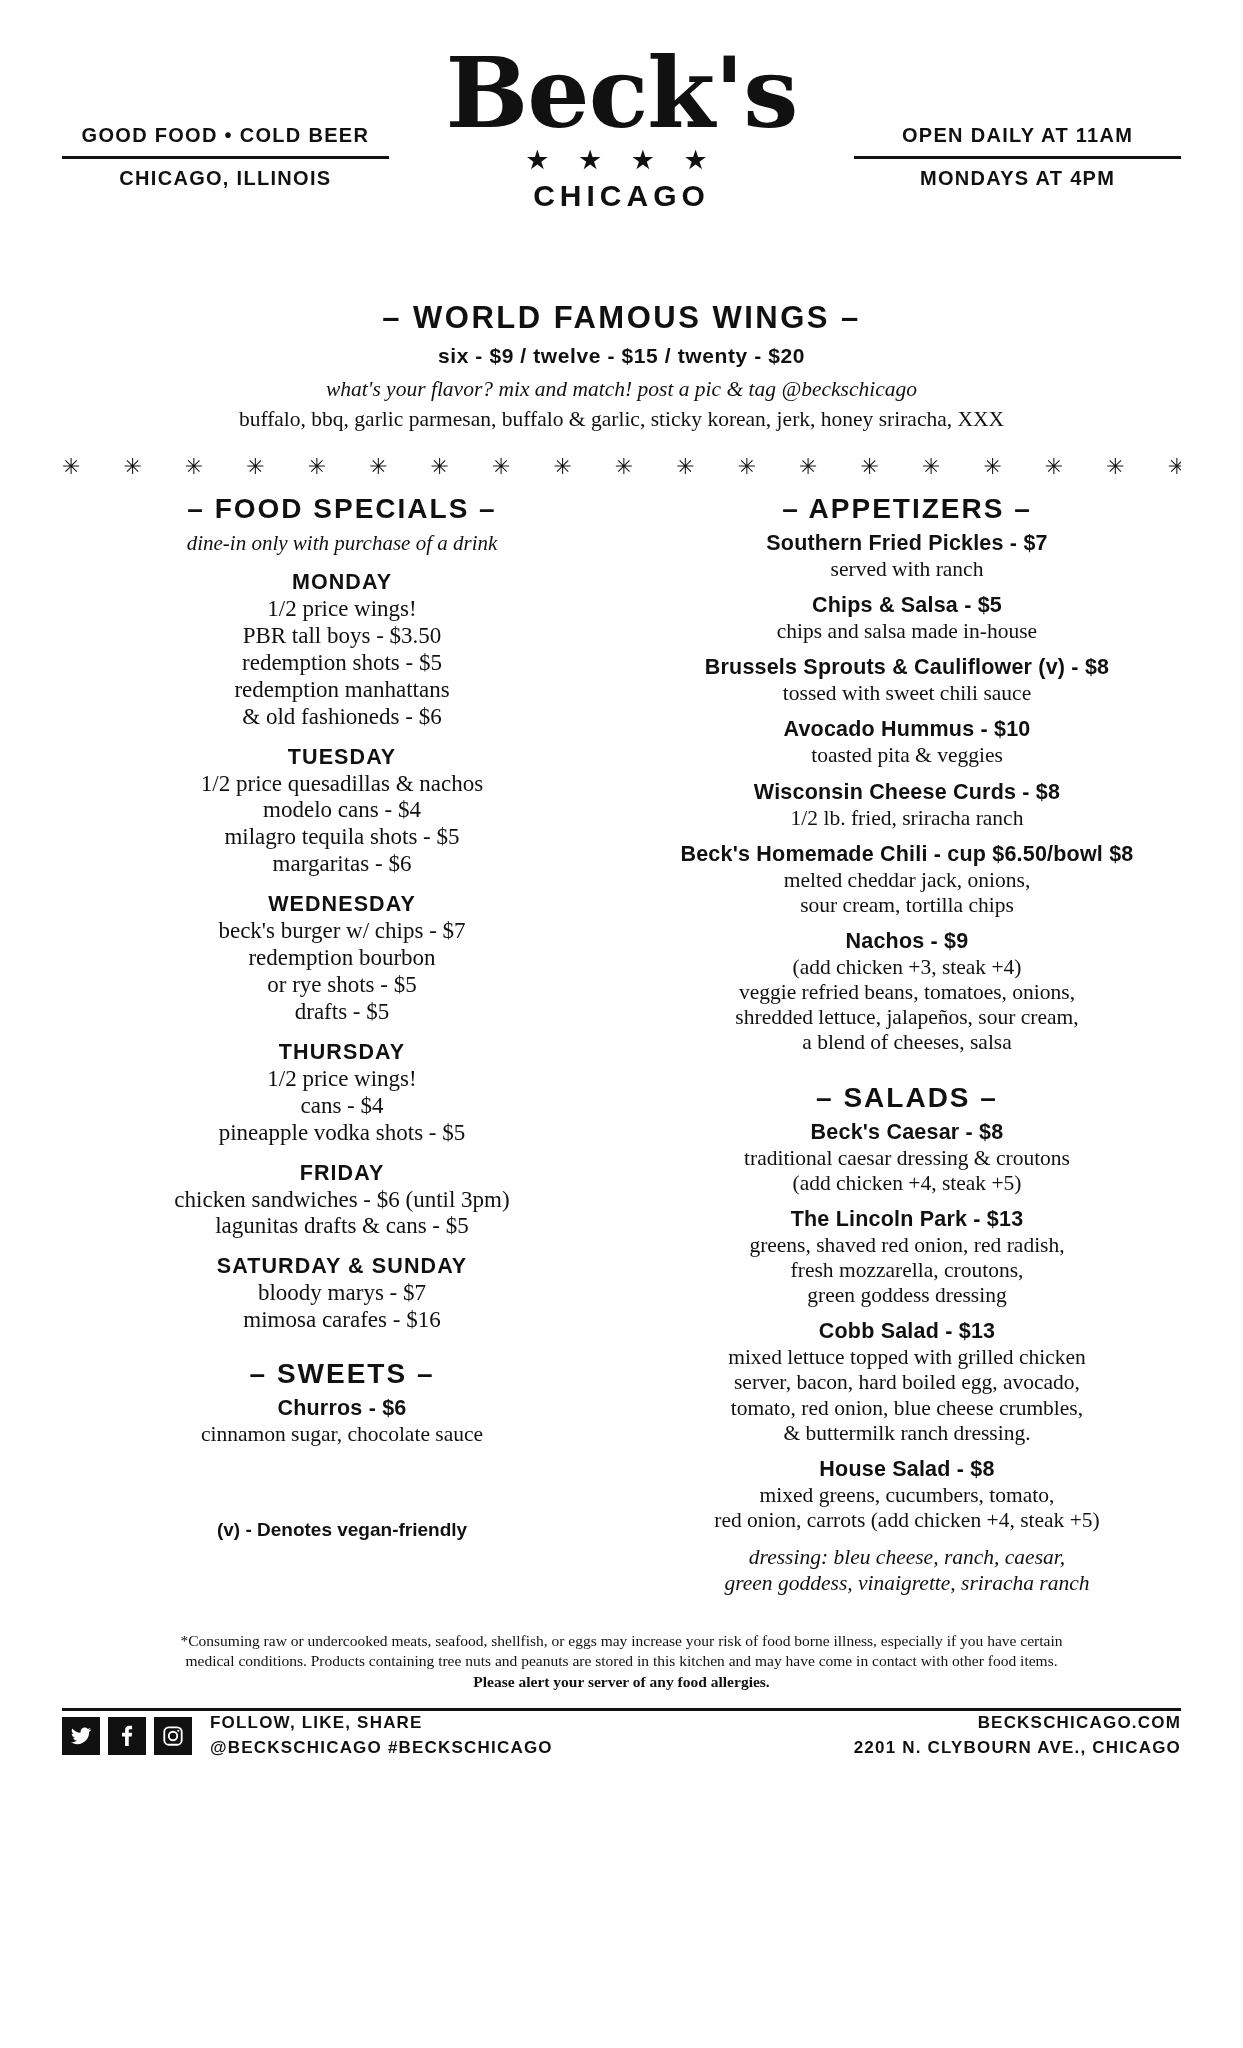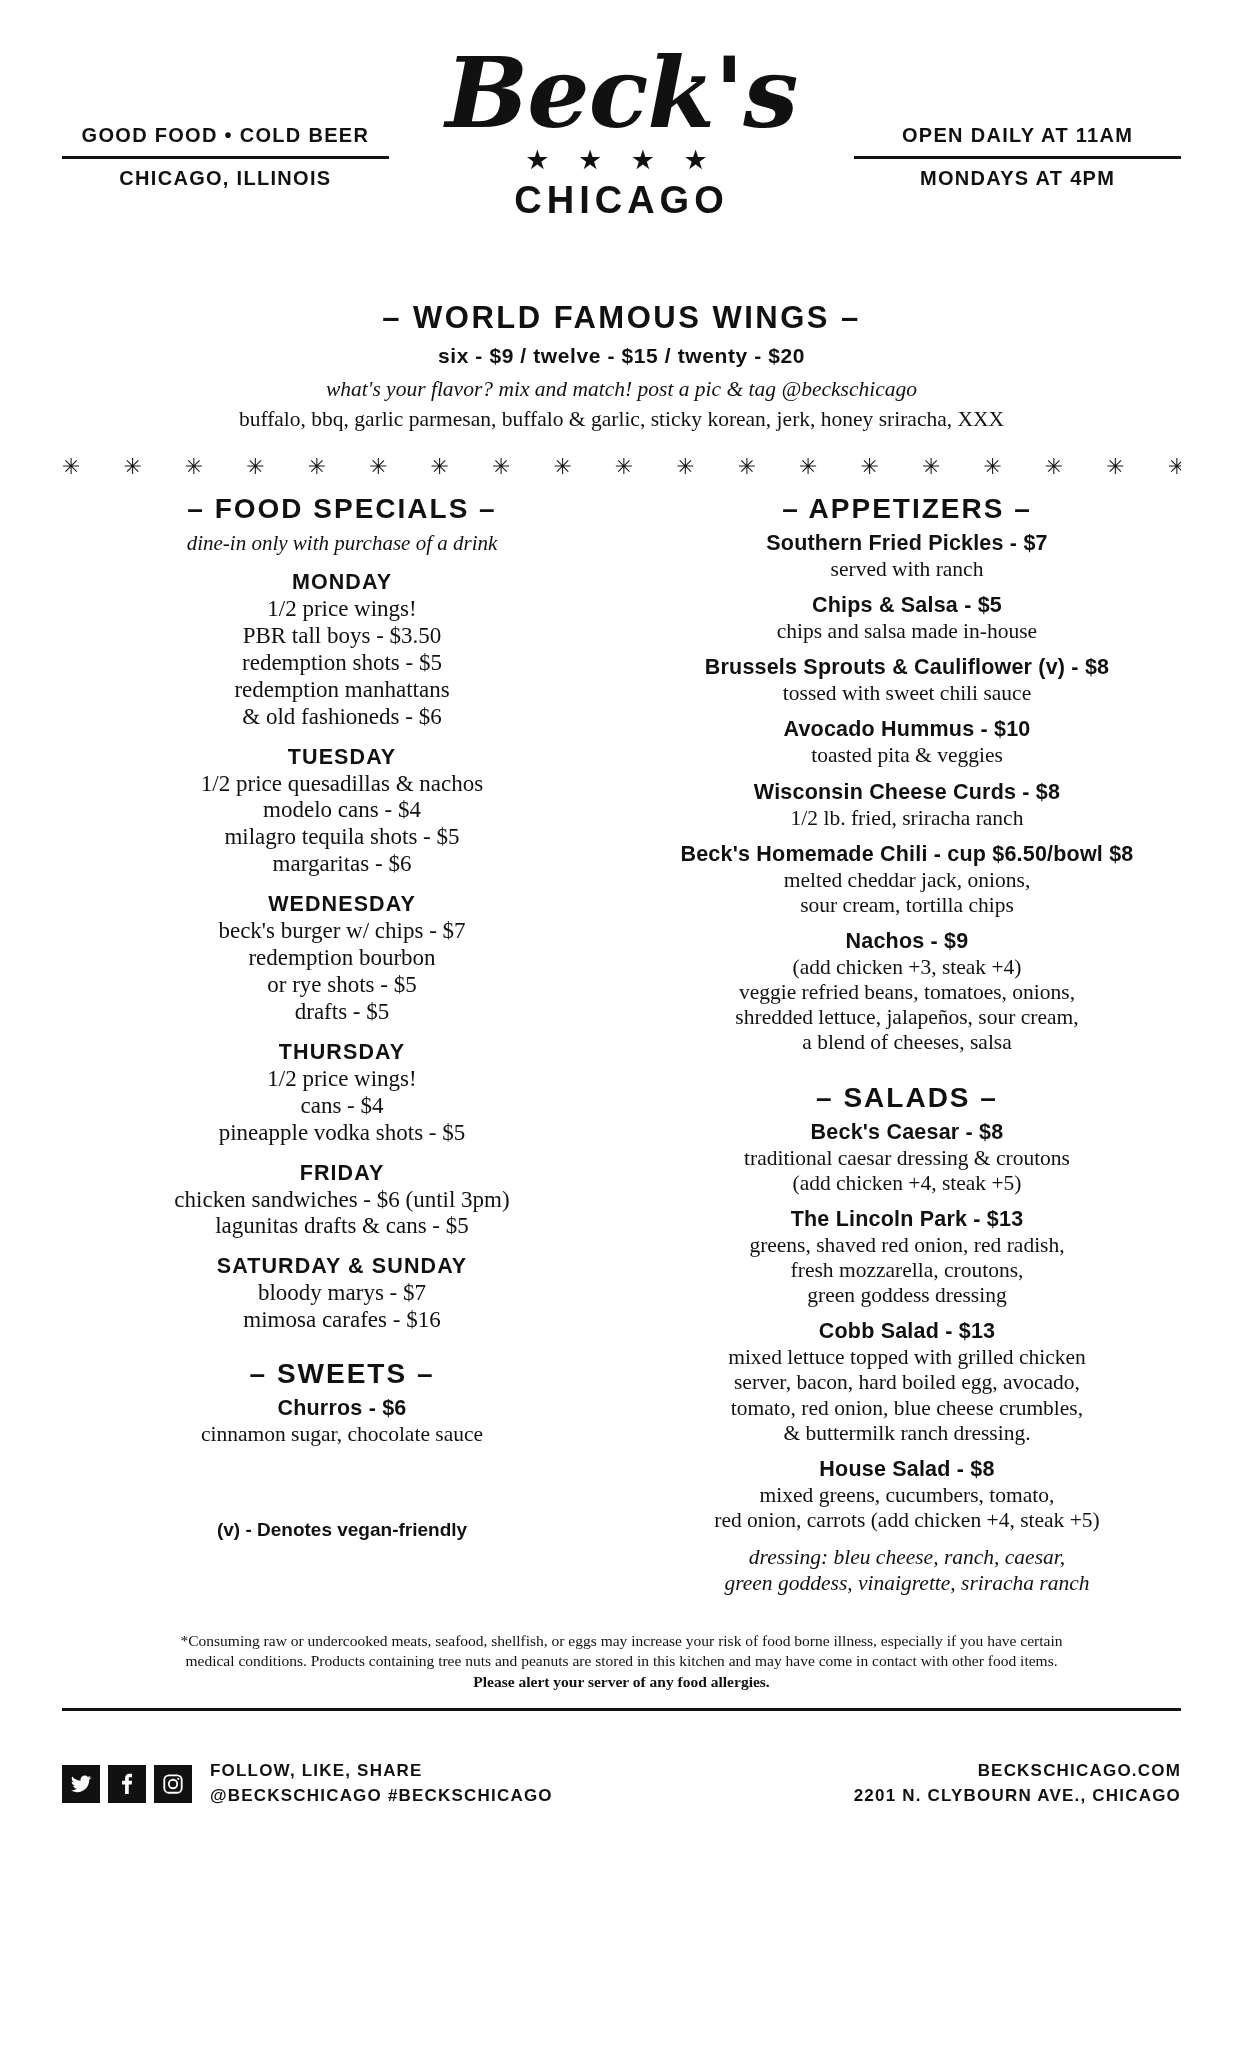--- a/index.html
+++ b/index.html
@@ -49,36 +49,35 @@
     border-top: 3px solid #111;
     margin: 9px 0 8px 0;
   }
   .hdr-center {
     width: 470px;
     text-align: center;
     margin-top: -18px;
   }
   .becks-logo {
     font-family: "DejaVu Serif", serif;
-    font-style: italic;
     font-weight: bold;
     font-size: 98px;
     line-height: 1.0;
     letter-spacing: -1px;
   }
   .stars-row {
     letter-spacing: 10px;
     font-size: 27px;
     margin-top: 2px;
     font-family: "DejaVu Sans", sans-serif;
   }
   .chicago-word {
     font-family: "Liberation Sans", sans-serif;
     font-weight: bold;
-    font-size: 38px;
+    font-size: 30px;
     letter-spacing: 5px;
     margin-top: 4px;
   }
 
   
   .wings {
     text-align: center;
     margin-top: 38px;
   }
   .wings h2 {
@@ -200,22 +199,21 @@
   }
   .disclaimer b { font-weight: bold; }
   .footer-rule {
     border-top: 3px solid #111;
     margin: 16px 0 0 0;
   }
   .footer {
     display: flex;
     align-items: center;
     justify-content: space-between;
-    padding-top: 20px;
-    margin-top: 28px;
+    padding-top: 0;
   }
   .footer-left {
     display: flex;
     align-items: center;
   }
   .social {
     display: flex;
     gap: 8px;
     margin-right: 18px;
   }

